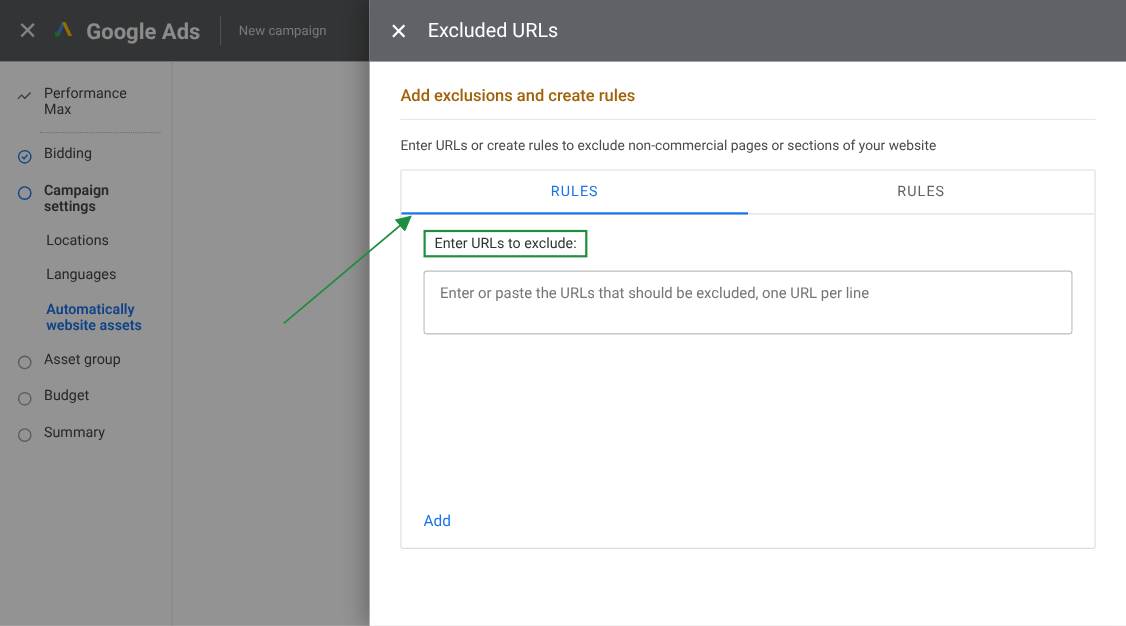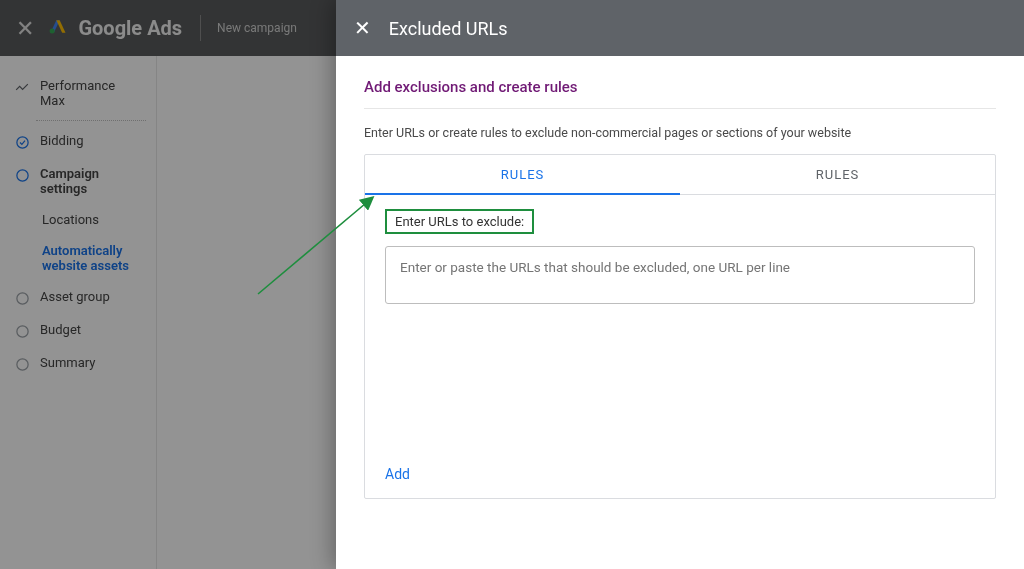--- a/index.html
+++ b/index.html
@@ -118,21 +118,21 @@
       font-size: 18px;
       font-weight: 400;
     }
     .panel-body {
       padding: 22px 28px;
       flex: 1;
     }
     .panel-subtitle {
       font-size: 15px;
       font-weight: 500;
-      color: #701a75;
+      color: #a16207;
       margin-bottom: 12px;
     }
     .hr {
       border-top: 1px solid #e6e6e6;
       margin-bottom: 16px;
     }
     .desc {
       font-size: 12.5px;
       color: #4a4a4a;
       margin-bottom: 14px;
@@ -260,20 +260,23 @@
         <span class="icon">
           <svg width="15" height="15" viewBox="0 0 24 24" fill="none" stroke="#1a73e8" stroke-width="2">
               <circle cx="12" cy="12" r="9"></circle>
             </svg>
         </span>
         <span>Campaign settings</span>
       </div>
       <div class="side-item sub">
         <span>Locations</span>
       </div>
+      <div class="side-item sub">
+        <span>Languages</span>
+      </div>
       <div class="side-item sub blue">
         <span>Automatically website assets</span>
       </div>
       <div class="side-item">
         <span class="icon">
           <svg width="15" height="15" viewBox="0 0 24 24" fill="none" stroke="#9aa0a6" stroke-width="2">
               <circle cx="12" cy="12" r="9"></circle>
             </svg>
         </span>
         <span>Asset group</span>

